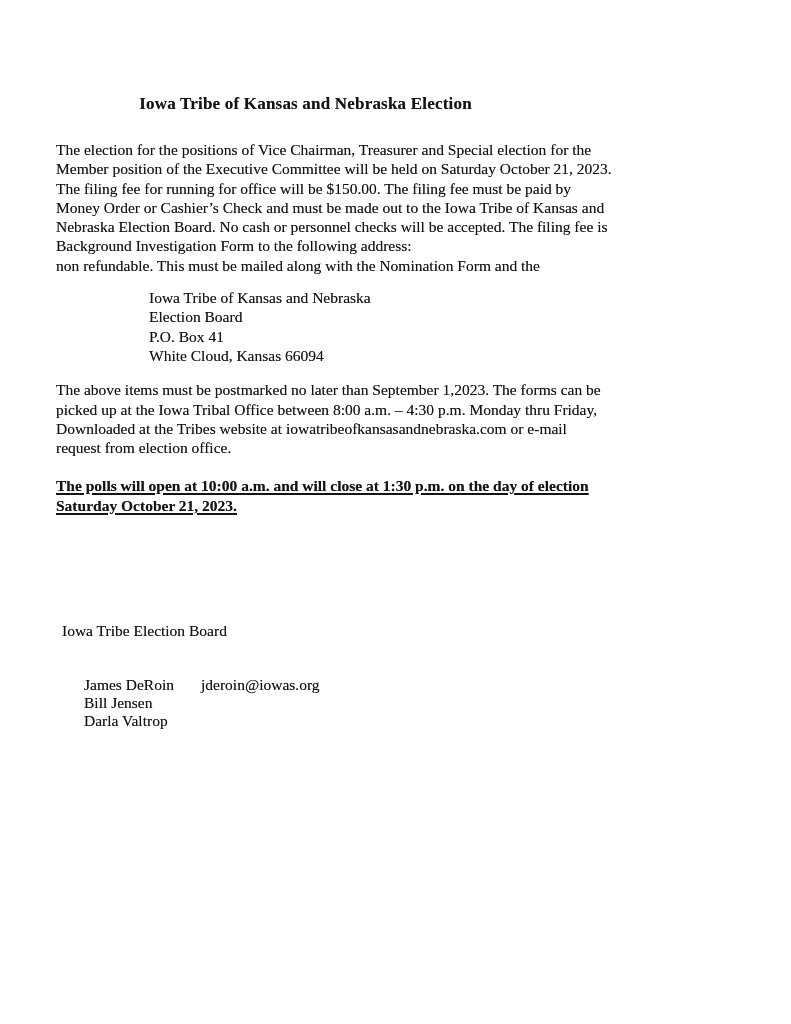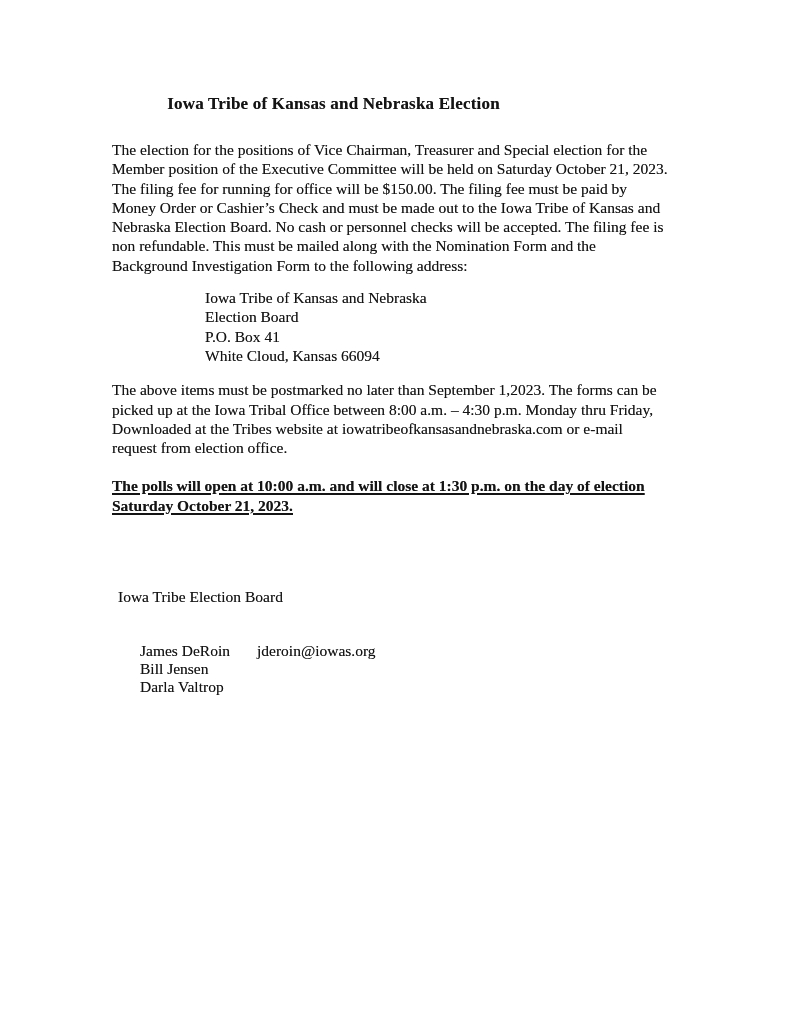--- a/index.html
+++ b/index.html
@@ -9,21 +9,21 @@
   }
   .page {
     position: relative;
     width: 791px;
     height: 840px;
     background: #ffffff;
     overflow: hidden;
     font-family: "Liberation Serif", "DejaVu Serif", serif;
     color: #141414;
     box-sizing: border-box;
-    padding: 93px 0 0 112px;
+    padding: 93px 0 0 56px;
     
     text-shadow: 0 0 0.4px rgba(20,20,20,0.55);
   }
   .title {
     margin: 0 118px 0 0;
     
     margin-left: -118px;
     padding: 0 0 0 0;
     text-align: center;
     font-size: 17px;
@@ -42,21 +42,21 @@
   .address { margin-top: 13px; margin-left: 93px; }
   .postmark{ margin-top: 15px; }
   .polls   { margin-top: 19px; }
   .polls .line {
     font-weight: bold;
     text-decoration: underline;
     text-decoration-thickness: 1.6px;
     text-underline-offset: 2px;
   }
   .sig-org {
-    margin-top: 72px;
+    margin-top: 106px;
     margin-left: 6px;
     font-size: 15.5px;
     line-height: 19.3px;
     white-space: nowrap;
   }
   .members {
     margin-top: 36px;
     margin-left: 28px;
   }
   .member-row {
@@ -75,22 +75,22 @@
 <div class="page">
 
   <h1 class="title">Iowa Tribe of Kansas and Nebraska Election</h1>
 
   <div class="para intro">
     <div class="line">The election for the positions of Vice Chairman, Treasurer and Special election for the</div>
     <div class="line">Member position of the Executive Committee will be held on Saturday October 21, 2023.</div>
     <div class="line">The filing fee for running for office will be $150.00. The filing fee must be paid by</div>
     <div class="line">Money Order or Cashier’s Check and must be made out to the Iowa Tribe of Kansas and</div>
     <div class="line">Nebraska Election Board. No cash or personnel checks will be accepted. The filing fee is</div>
+    <div class="line">Background Investigation Form to the following address:</div>
     <div class="line">non refundable. This must be mailed along with the Nomination Form and the</div>
-    <div class="line">Background Investigation Form to the following address:</div>
   </div>
 
   <div class="address">
     <div class="line">Iowa Tribe of Kansas and Nebraska</div>
     <div class="line">Election Board</div>
     <div class="line">P.O. Box 41</div>
     <div class="line">White Cloud, Kansas 66094</div>
   </div>
 
   <div class="para postmark">

